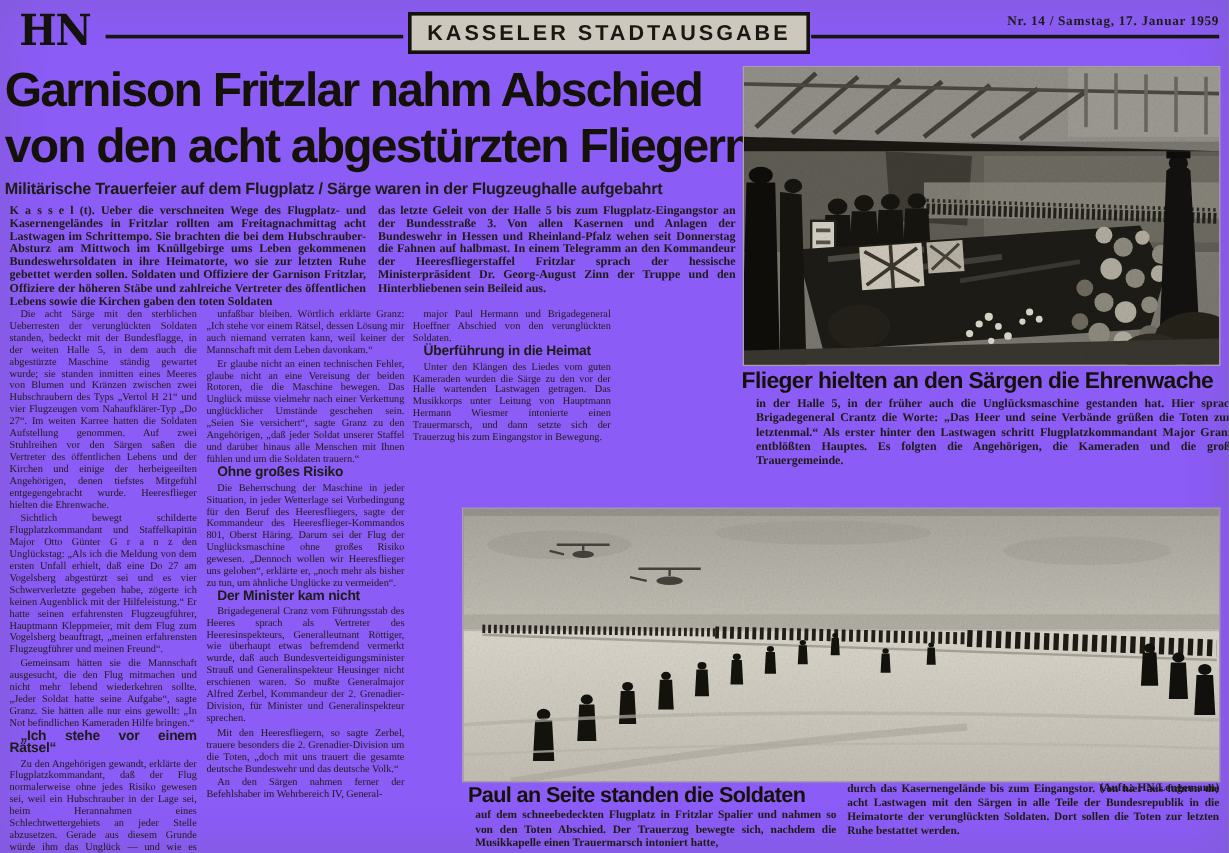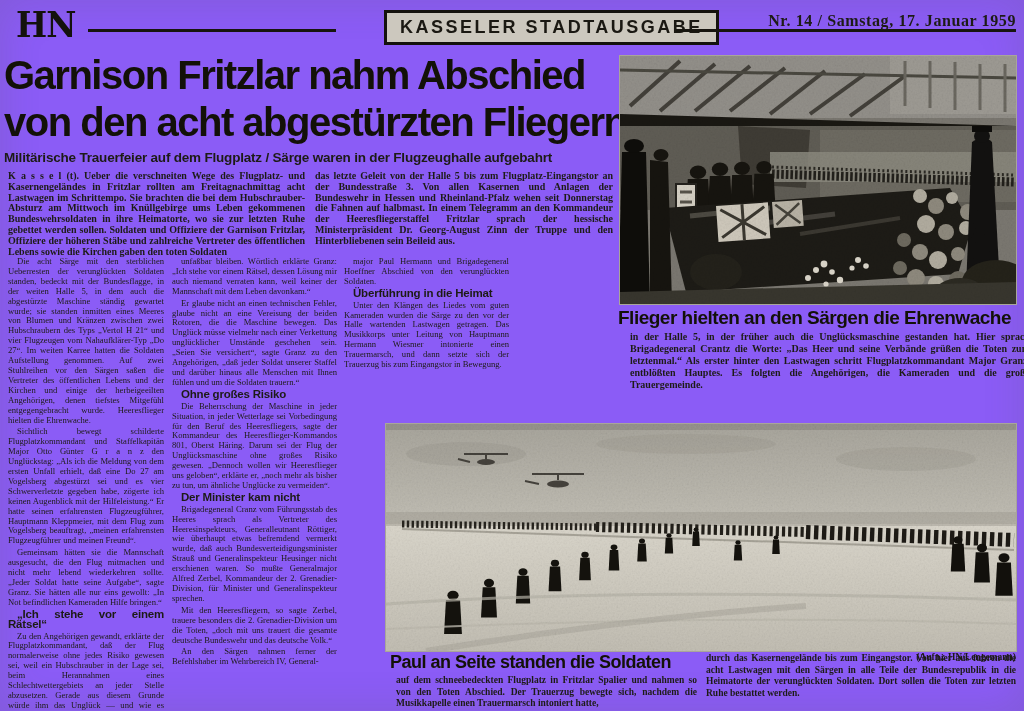--- a/index.html
+++ b/index.html
@@ -7,23 +7,23 @@
         color:#1d1b16;font-family:"Liberation Serif",serif;
         box-shadow:inset 0 0 40px rgba(90,85,70,.18);}
   
   .logo{position:absolute;left:16px;top:4px;font-family:"DejaVu Serif",serif;font-weight:bold;
         font-size:33px;letter-spacing:-1px;transform:scaleY(1.08);transform-origin:top left;color:#14120d;}
   .rule{position:absolute;background:#17150f;}
   .mast-line-left{left:88px;top:29px;width:248px;height:3px;}
   .mast-line-right{left:676px;top:29px;width:340px;height:3px;}
   .edition-box{position:absolute;left:340px;top:10px;padding:4px 13px;border:3px solid #14120d;
         background:#ccc8be;font-family:"Liberation Sans",sans-serif;font-weight:bold;font-size:18px;
-        letter-spacing:2.5px;color:#1a1812;white-space:nowrap;margin-left:44px;}
+        letter-spacing:2.5px;color:#1a1812;white-space:nowrap;}
   .issue-info{position:absolute;right:8px;top:12px;font-family:"Liberation Serif",serif;
-        font-weight:bold;font-size:16px;letter-spacing:.6px;}
+        font-weight:bold;font-size:11px;letter-spacing:.6px;}
   
   .headline{position:absolute;left:4px;top:52px;width:608px;text-align:left;
         font-family:"Liberation Sans",sans-serif;font-weight:bold;font-size:40px;line-height:47px;
         letter-spacing:-1.5px;color:#131108;white-space:nowrap;}
   .subheadline{position:absolute;left:4px;top:150px;width:608px;text-align:left;
         font-family:"Liberation Sans",sans-serif;font-weight:bold;font-size:13.5px;letter-spacing:-.2px;}
   
   .lead-col{position:absolute;top:171px;font-weight:bold;font-size:10px;line-height:10.8px;
         text-align:justify;hyphens:auto;}
   .lead-1{left:8px;width:297px;}

